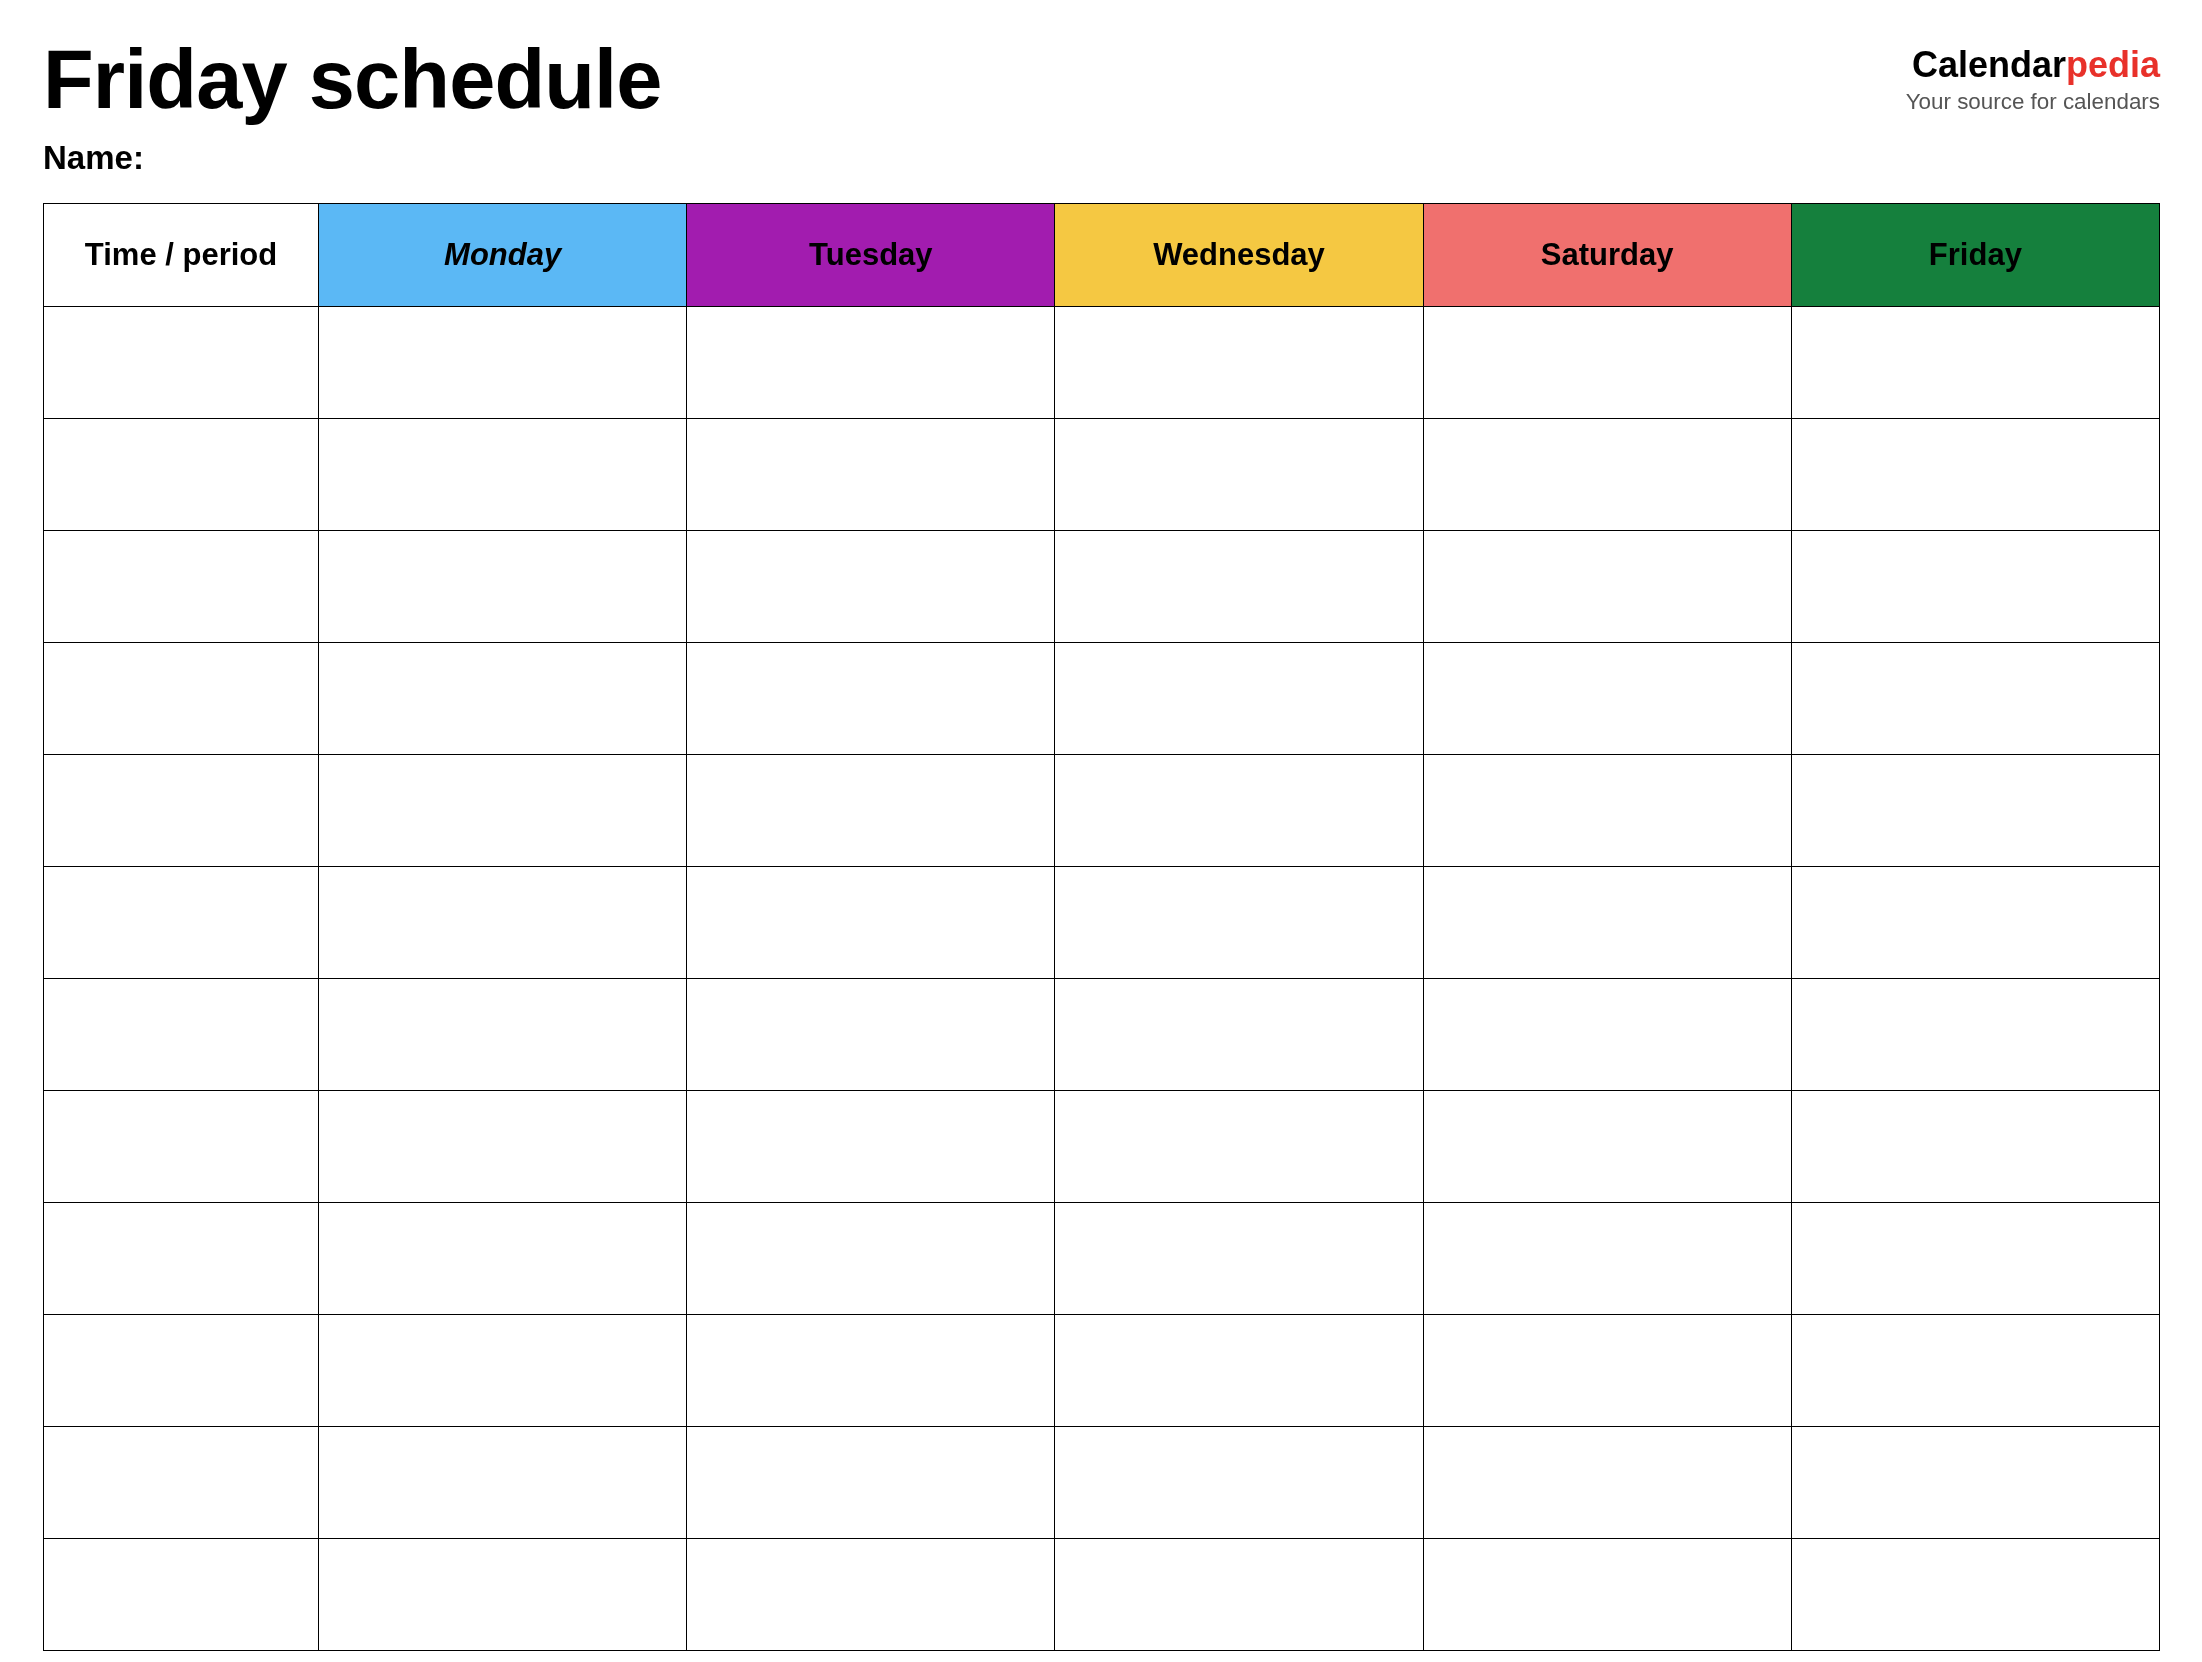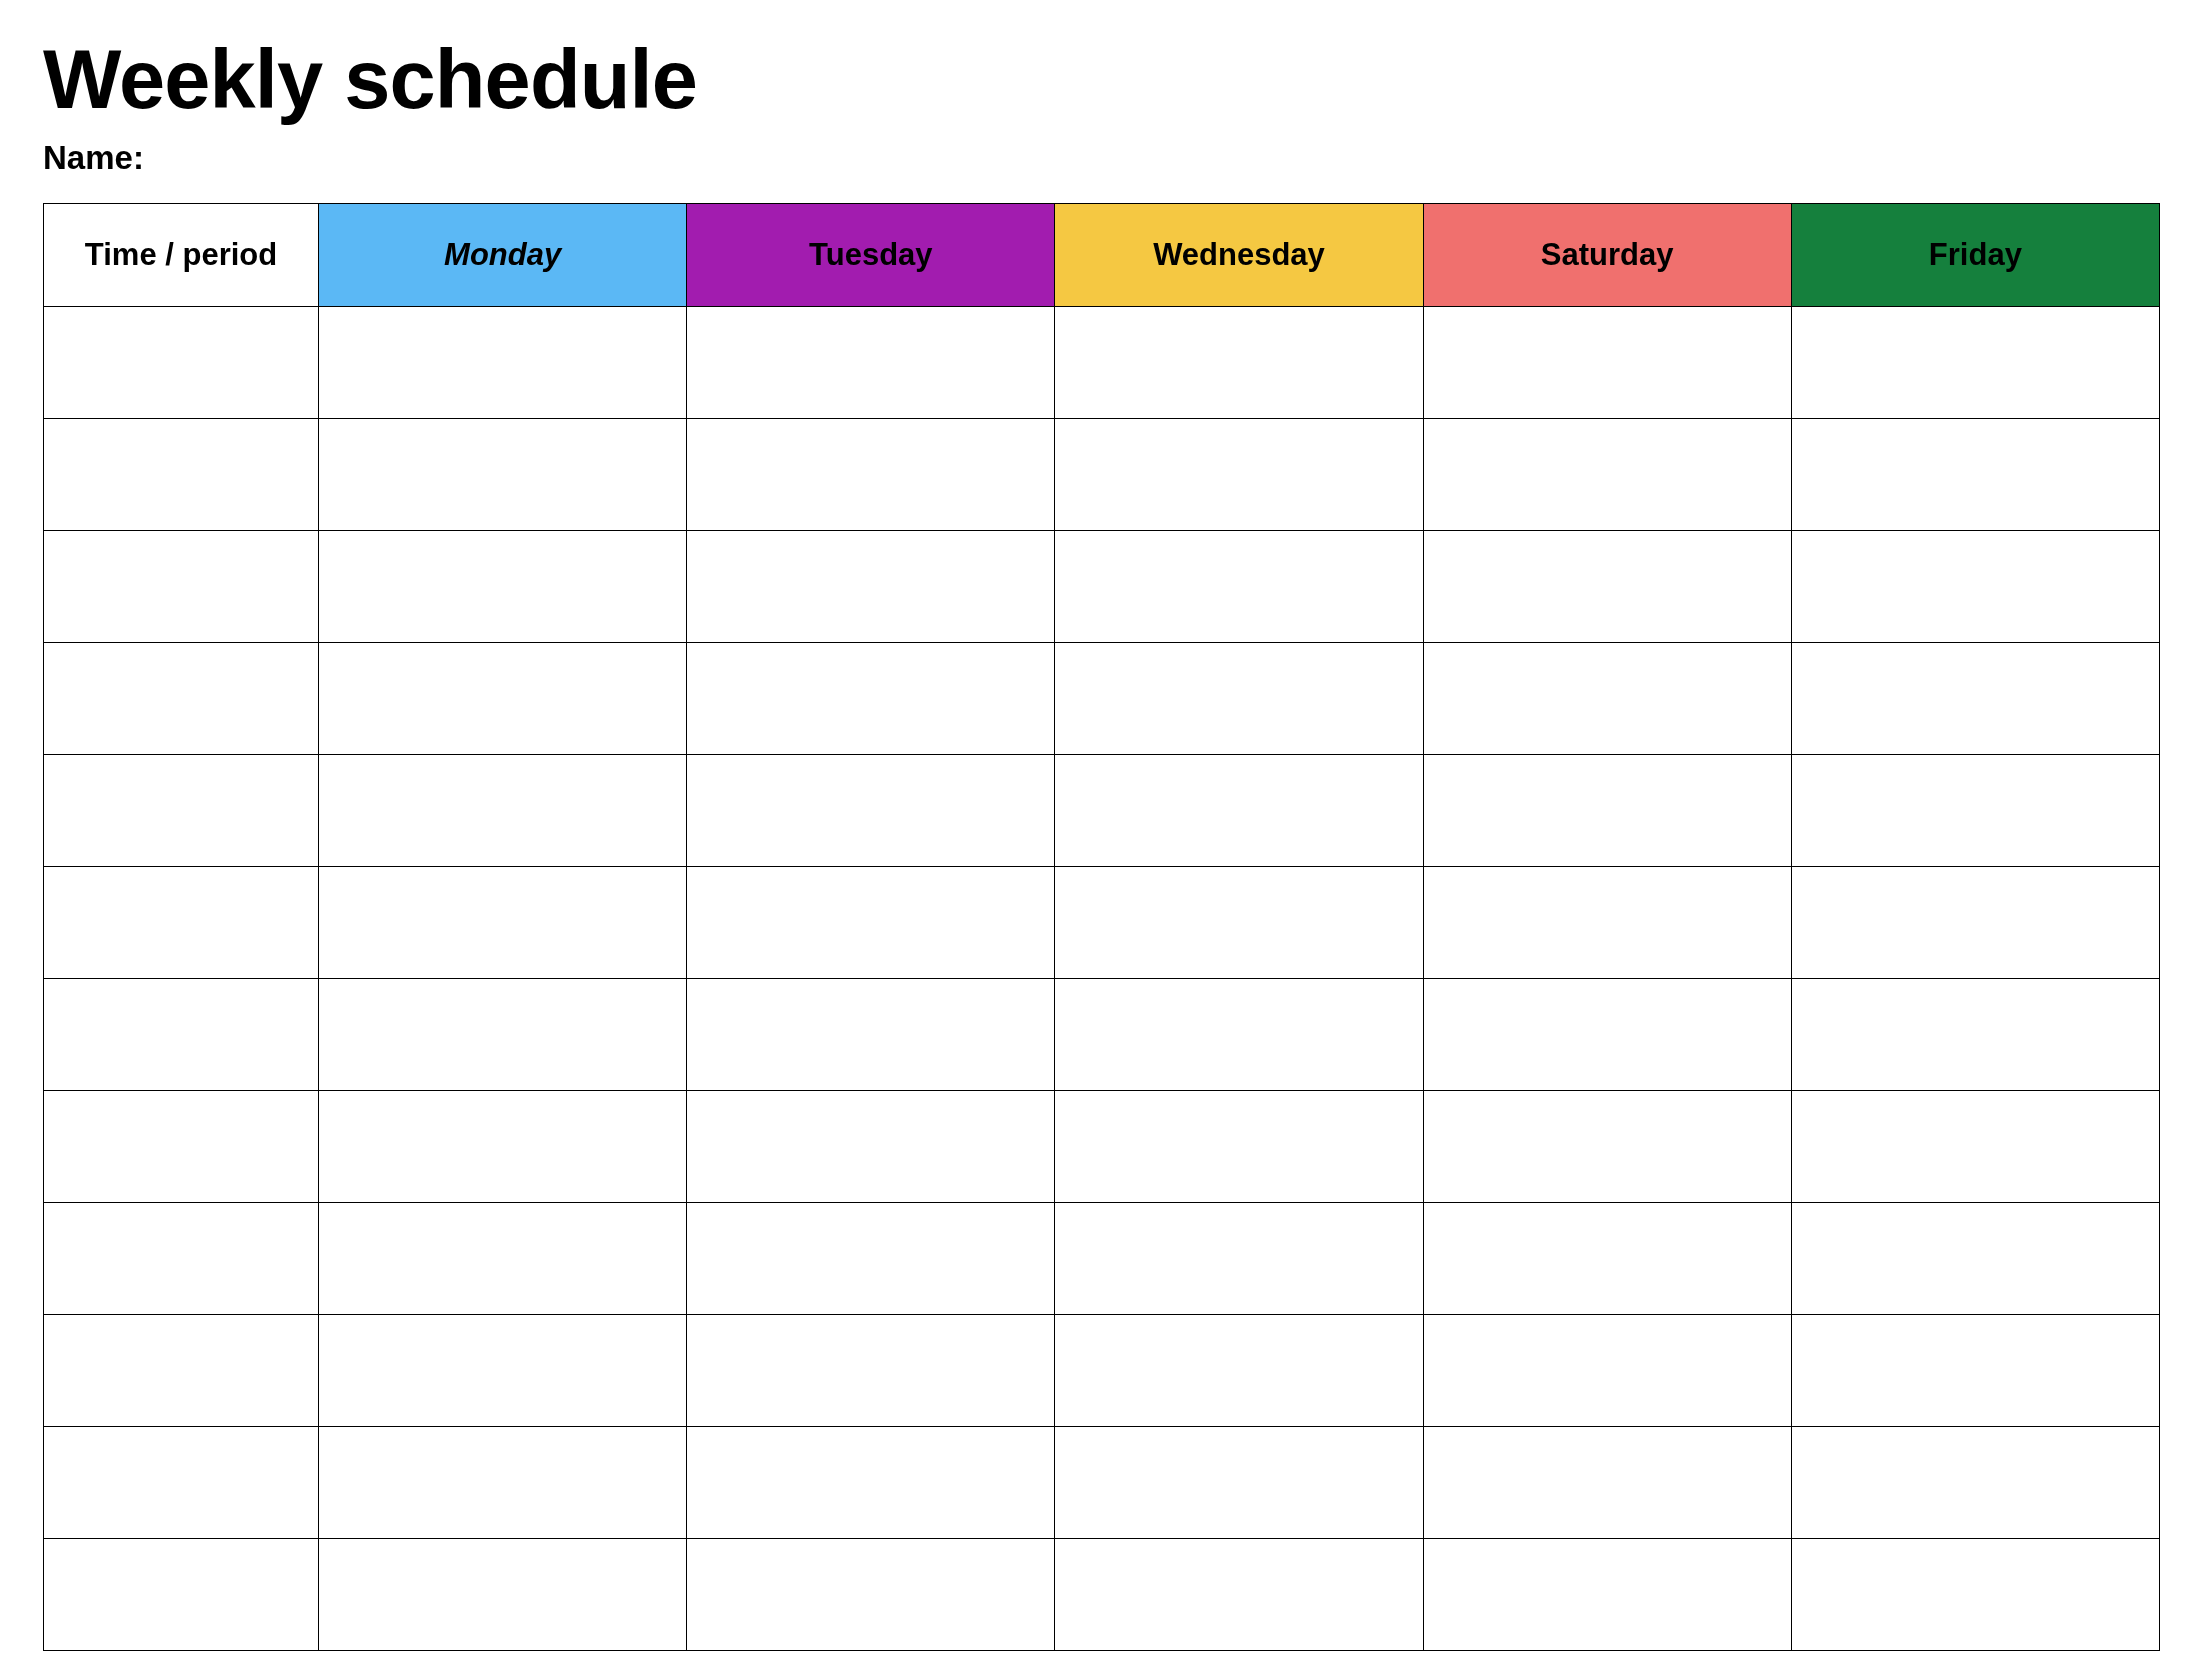--- a/index.html
+++ b/index.html
@@ -135,22 +135,28 @@
 
     .schedule-table td {
       background-color: #ffffff;
     }
   </style>
 </head>
 <body>
 
 <div class="header-section">
   <div class="title-area">
-    <div class="main-title">Weekly schedule</div>
+    <div class="main-title">Friday schedule</div>
     <div class="name-label">Name:</div>
+  </div>
+  <div class="logo-area">
+    <div class="logo-text">
+      <span class="calendar">Calendar</span><span class="pedia">pedia</span>
+    </div>
+    <div class="logo-tagline">Your source for calendars</div>
   </div>
 </div>
 
 <table class="schedule-table">
   <thead>
     <tr>
       <th class="col-time time-header">
         <span>Time / period</span>
       </th>
       <th class="col-monday">

